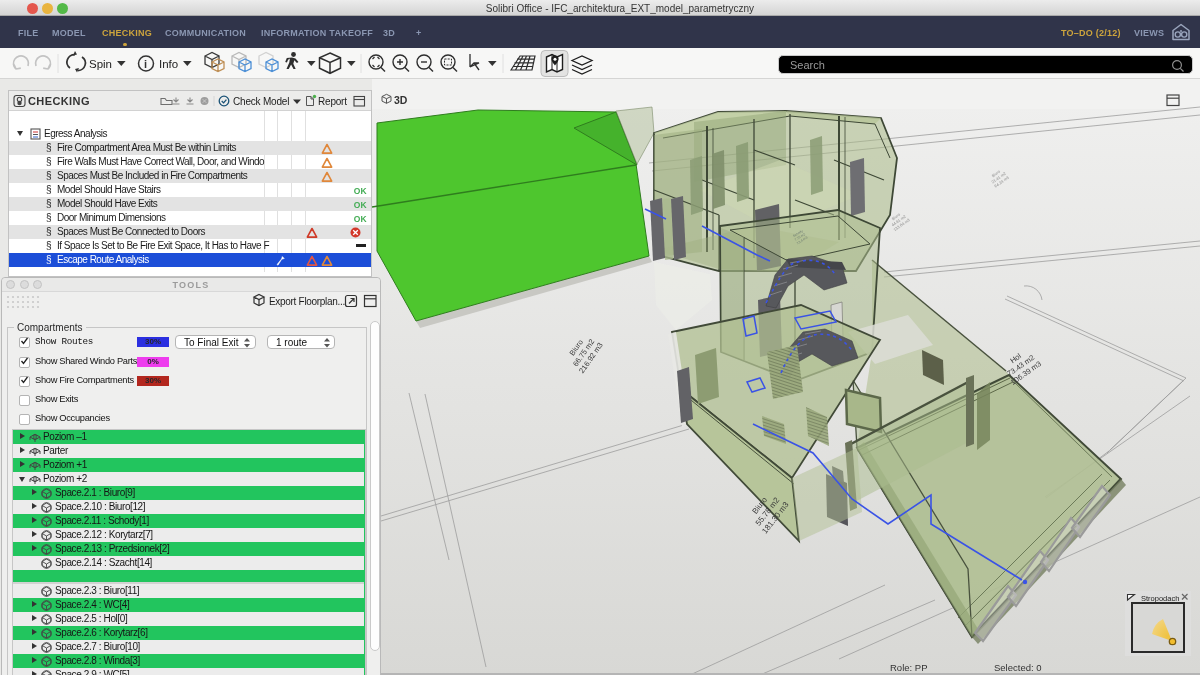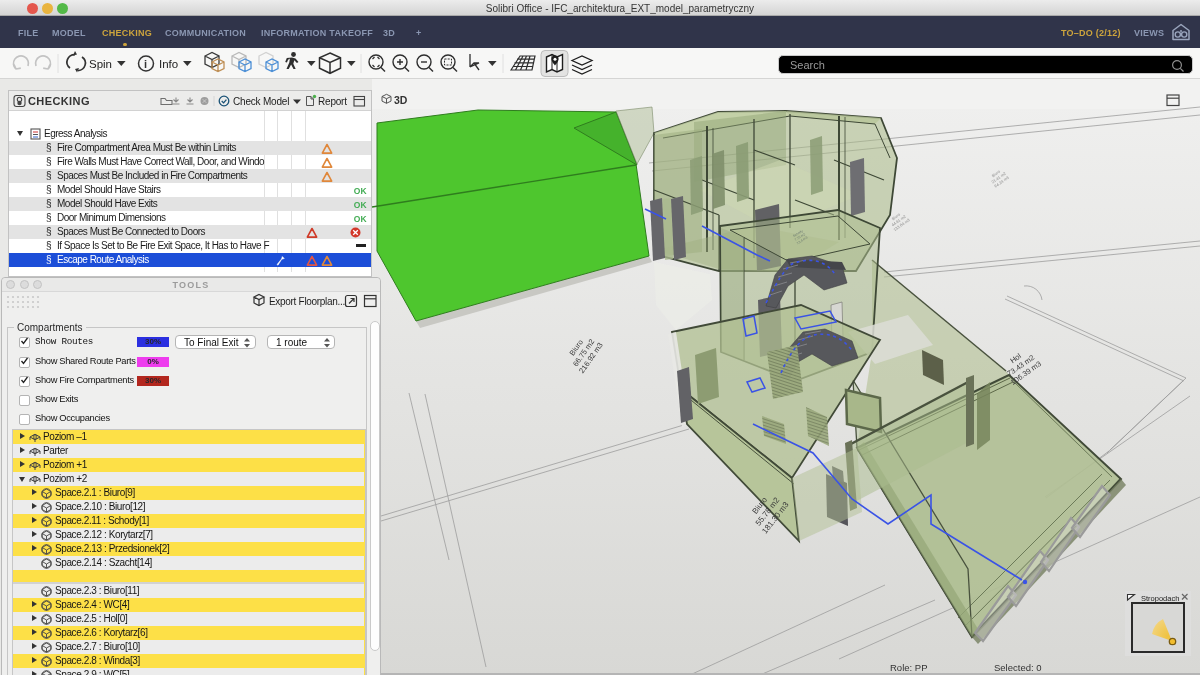--- a/index.html
+++ b/index.html
@@ -548,21 +548,21 @@
   <div class="abs cb" style="left:17px;top:59px;"></div>
     <span class="abs cbl" style="left:33px;top:58px;font-family:Liberation Mono, monospace;">Show Routes</span>
   <div class="abs swatch" style="left:135px;top:59px;background:#2b2fe0;">30%</div>
   <div class="abs dd" style="left:173px;top:57px;width:81px;">
       <span style="position:absolute;left:8px;top:1px;">To Final Exit</span>
     </div>
   <div class="abs dd" style="left:265px;top:57px;width:68px;">
       <span style="position:absolute;left:8px;top:1px;">1 route</span>
     </div>
   <div class="abs cb" style="left:17px;top:79px;"></div>
-    <span class="abs cbl" style="left:33px;top:78px;">Show Shared Route Parts</span>
+    <span class="abs cbl" style="left:33px;top:78px;">Show Shared Windo Parts</span>
   <div class="abs swatch" style="left:135px;top:79px;background:#ee3cee;">0%</div>
   <div class="abs cb" style="left:17px;top:98px;"></div>
     <span class="abs cbl" style="left:33px;top:97px;">Show Fire Compartments</span>
   <div class="abs swatch" style="left:135px;top:98px;background:#b3271e;">30%</div>
   <div class="abs cb" style="left:17px;top:117px;"></div>
     <span class="abs cbl" style="left:33px;top:116px;">Show Exits</span>
   <div class="abs cb" style="left:17px;top:136px;"></div>
     <span class="abs cbl" style="left:33px;top:135px;">Show Occupancies</span>
   <svg class="abs" style="left:16px;top:57px" width="14" height="95" viewBox="0 0 14 95">
     <g fill="none" stroke="#222" stroke-width="1.3">
@@ -571,21 +571,21 @@
       <path d="M3.5 45 l2 2.5 l4-5.5"></path>
     </g>
   </svg>
   <svg class="abs" style="left:238px;top:59px" width="100" height="12" viewBox="0 0 100 12">
     <g fill="#555">
         <path d="M4 4.5 l3-3.5 3 3.5 z M4 7 l3 3.5 3-3.5 z"></path>
         <path d="M84 4.5 l3-3.5 3 3.5 z M84 7 l3 3.5 3-3.5 z"></path>
       </g>
   </svg>
 
-  <div class="abs" style="left:10px;top:151px;width:354px;height:247px;background:#fde047;border:1px solid #c6c6c6;border-bottom:none;overflow:hidden;">
+  <div class="abs" style="left:10px;top:151px;width:354px;height:247px;background:#22c55e;border:1px solid #c6c6c6;border-bottom:none;overflow:hidden;">
     <div class="list-row abs" style="top:0px;">
         <span class="arr r" style="left:7px;"></span>
         <svg class="abs" style="left:16px;top:2px" width="12" height="10" viewBox="0 0 12 10">
           <path d="M1 5 L6 2.2 L11 5 L6 7.8 Z" fill="none" stroke="#444" stroke-width="1"></path>
           <path d="M1 5 V8 M11 5 V8 M6 7.8 V10" stroke="#444" stroke-width="1"></path>
           <path d="M3.5 3.8 h5 M3.5 6.2 h5 M4.8 2.8 v4.4 M7.2 2.8 v4.4" stroke="#444" stroke-width="0.7"></path>
         </svg>
         <span class="rtxt" style="left:30px;">Poziom –1</span>
       </div>
     <div class="list-row abs g" style="top:14px;">

